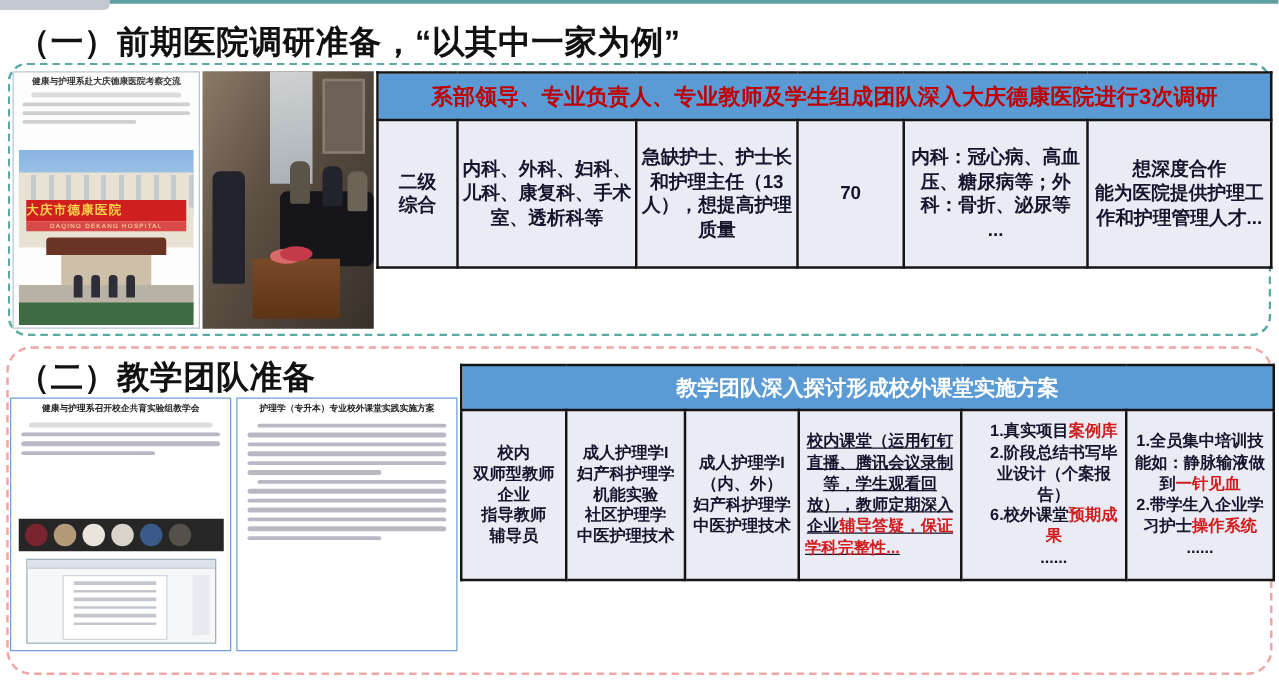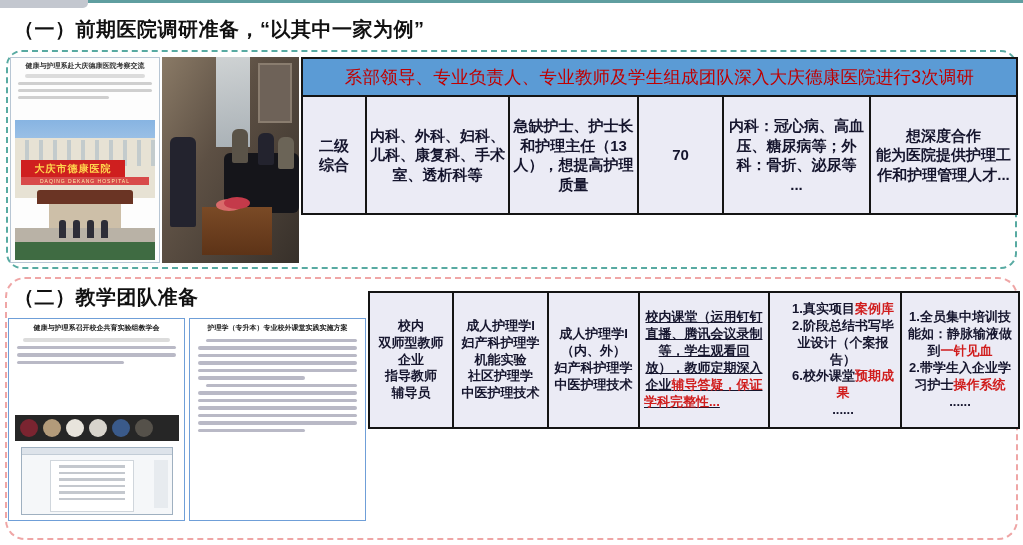--- a/index.html
+++ b/index.html
@@ -4,58 +4,58 @@
 <style>
   * { margin:0; padding:0; box-sizing:border-box; }
   html,body { background:#fff; }
   body { font-family:"Liberation Sans","DejaVu Sans",sans-serif; }
   .canvas { position:relative; width:1023px; height:545px; background:#fff; overflow:hidden; }
 
   
   .top-teal-line { position:absolute; left:0; top:0; width:1023px; height:3px; background:#5f9ea0; }
   .top-gray-tab { position:absolute; left:0; top:0; width:88px; height:8px; background:#c3c7cf; border-radius:0 0 5px 0; }
 
-  .sec-title { position:absolute; font-size:20px; font-weight:bold; color:#111; letter-spacing:0.5px; }
+  .sec-title { position:absolute; font-size:26px; font-weight:bold; color:#111; letter-spacing:0.5px; }
   .sec1-title { left:14px; top:16px; }
   .sec2-title { left:14px; top:284px; }
 
   .panel1 { position:absolute; left:6px; top:50px; width:1011px; height:219px; border:2px dashed #58aaa2; border-radius:16px; }
   .panel2 { position:absolute; left:5px; top:277px; width:1013px; height:263px; border:2px dashed #efa6a6; border-radius:20px; }
 
   
   .media1 { position:absolute; left:10px; top:57px; width:289px; height:206px; }
   .article-card { position:absolute; left:0; top:0; width:150px; height:206px; background:#fdfdfd; border:1px solid #b8c6d4; overflow:hidden; }
   .article-title { padding:4px 4px 1px; font-size:7px; font-weight:bold; color:#333; text-align:center; line-height:1.2; }
   .meta-bar { height:4px; margin:3px 14px; background:#dcdcdc; border-radius:2px; }
   .p-bar { height:3.5px; margin:3.5px 7px; background:#cfcfcf; border-radius:2px; }
   .p-bar.short { margin-right:50px; }
   .hospital-photo { position:absolute; left:4px; top:62px; width:140px; height:140px; overflow:hidden; }
   .sky { position:absolute; left:0; top:0; width:100%; height:52px; background:linear-gradient(#87b4e2,#bcd4ec); }
   .building { position:absolute; left:0; top:18px; width:100%; height:60px; background:#e7e2d4; }
   .building-windows { position:absolute; left:0; top:20px; width:100%; height:26px;
       background:repeating-linear-gradient(90deg, transparent 0 10px, #9fb4c4 10px 14px); opacity:.5; }
-  .red-sign { position:absolute; left:6px; top:40px; width:104px; height:17px; background:#cf1f1f; color:#ffd44d; font-size:10px; font-weight:bold; text-align:center; line-height:17px; letter-spacing:1px; }
+  .red-sign { position:absolute; left:6px; top:40px; width:128px; height:17px; background:#cf1f1f; color:#ffd44d; font-size:10px; font-weight:bold; line-height:17px; letter-spacing:1px; }
   .red-sign-sub { position:absolute; left:6px; top:57px; width:128px; height:8px; background:#d84a4a; color:#ffe9a8; font-size:5px; text-align:center; line-height:8px; letter-spacing:1px; }
   .canopy { position:absolute; left:22px; top:70px; width:96px; height:14px; background:#6a3424; border-radius:3px 3px 0 0; }
   .entrance { position:absolute; left:34px; top:84px; width:72px; height:26px; background:#cdbfa8; }
   .ground { position:absolute; left:0; top:108px; width:100%; height:16px; background:#b9b2a6; }
   .bushes { position:absolute; left:0; top:122px; width:100%; height:18px; background:#3f6b42; }
   .person { position:absolute; width:7px; height:18px; background:#2e2e38; border-radius:3px 3px 0 0; top:100px; }
   .meeting-photo { position:absolute; left:152px; top:0; width:137px; height:206px; background:linear-gradient(120deg,#8a7a66 0%,#5d5044 40%,#37302a 100%); overflow:hidden; }
   .mp-window { position:absolute; left:54px; top:0; width:34px; height:90px; background:linear-gradient(#dfe6ea,#b9c4cc); opacity:.85; }
   .mp-frame { position:absolute; left:96px; top:6px; width:34px; height:60px; background:#6e6258; border:2px solid #8a7d6f; }
   .mp-couch { position:absolute; left:62px; top:96px; width:75px; height:60px; background:#15151a; border-radius:6px; }
   .mp-person { position:absolute; background:#23232e; border-radius:6px 6px 2px 2px; }
   .mp-table { position:absolute; left:40px; top:150px; width:70px; height:48px; background:linear-gradient(#7a4a26,#5d3317); }
   .mp-flowers { position:absolute; left:62px; top:140px; width:26px; height:12px; background:#c43a4a; border-radius:50%; box-shadow:-8px 2px 0 #d86a6a; }
 
   
   table.tbl { border-collapse:collapse; table-layout:fixed; position:absolute; }
   table.tbl td { border:2px solid #141414; vertical-align:middle; text-align:center; white-space:pre-line; overflow:hidden; }
-  .tbl .banner-td { background:#5b9bd5; font-weight:normal; white-space:normal; }
+  .tbl .banner-td { background:#5b9bd5; font-weight:bold; white-space:normal; }
   .tbl1 { left:301px; top:57px; width:715px; }
   .tbl1 .banner-td { color:#c00000; font-size:17.5px; height:38px; letter-spacing:0.2px; }
   .tbl1 .head td { background:#d3dae6; height:46px; font-size:15px; font-weight:bold; color:#0d0d18; line-height:1.25; }
   .tbl1 .bodyr td { background:#ebebf5; height:118px; font-size:15px; font-weight:bold; color:#15152d; line-height:1.3; padding:2px 3px; }
 
   .tbl2 { left:368px; top:291px; width:650px; }
   .tbl2 .banner-td { color:#ffffff; font-size:17px; height:36px; }
   .tbl2 .head td { background:#d3dae6; height:57px; font-size:15px; font-weight:bold; color:#0d0d18; line-height:1.3; }
   .tbl2 .bodyr td { background:#ebebf5; height:136px; font-size:13px; font-weight:bold; color:#15152d; line-height:1.3; padding:2px 4px; }
   .justify-cell { text-align:justify; text-align-last:left;text-decoration:underline; }
@@ -208,20 +208,23 @@
   <table class="tbl tbl2">
     <colgroup>
       <col style="width:84px">
         <col style="width:95px">
         <col style="width:91px">
       <col style="width:130px">
         <col style="width:132px">
         <col style="width:118px">
     </colgroup>
     <tbody>
+        <tr>
+      <td class="banner-td" colspan="6">教学团队深入探讨形成校外课堂实施方案</td>
+    </tr>
     <tr class="bodyr">
       <td>校内
 双师型教师
 企业
 指导教师
 辅导员</td>
       <td>成人护理学I
 妇产科护理学
 机能实验
 社区护理学

